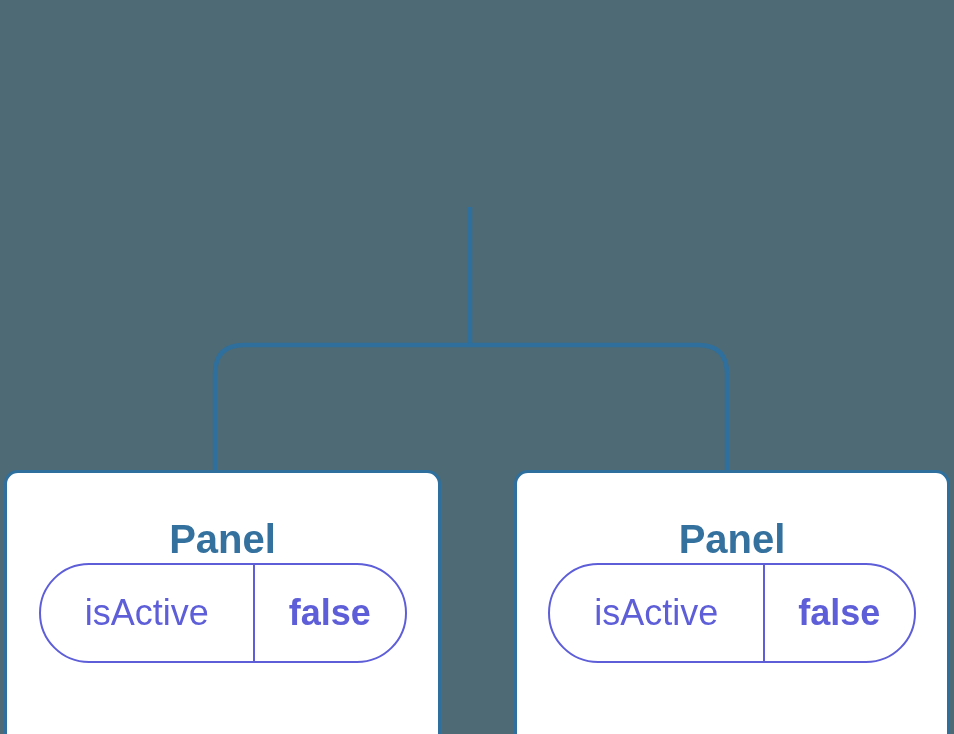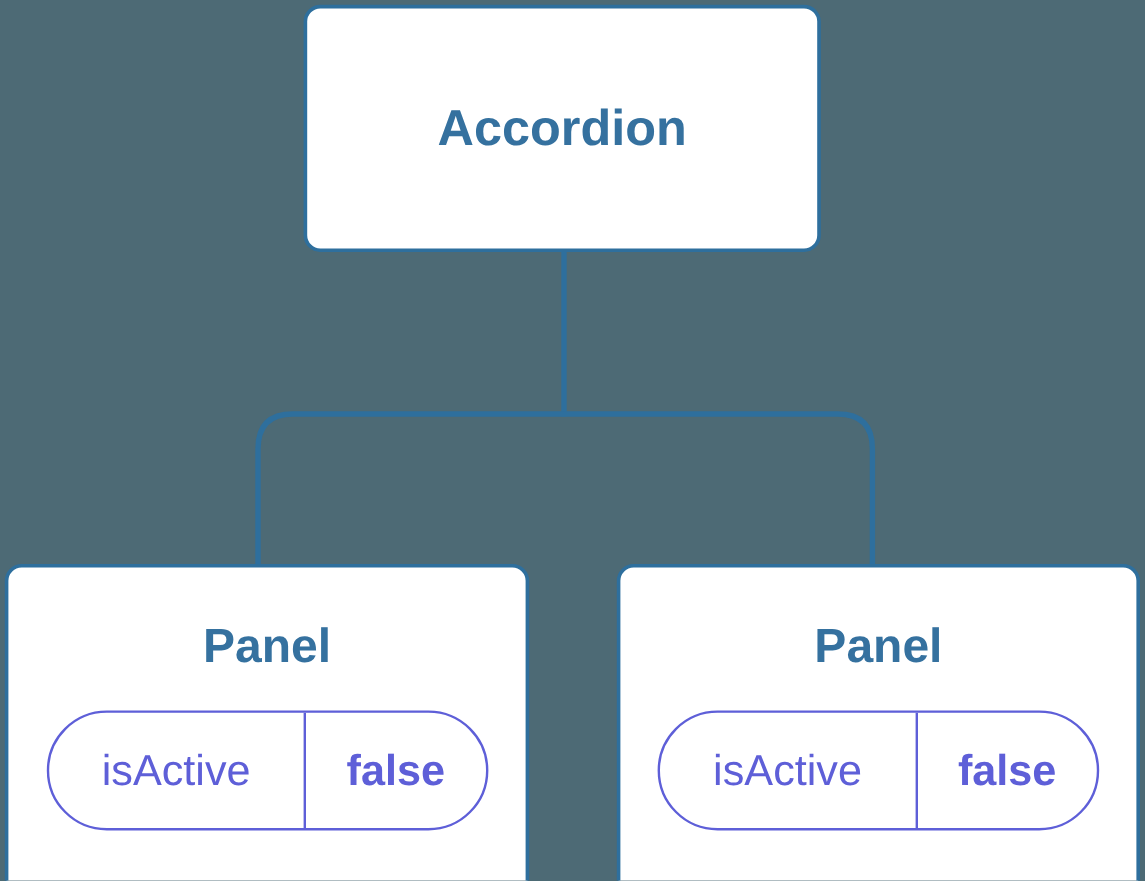--- a/index.html
+++ b/index.html
@@ -55,21 +55,20 @@
     height: 321px;
     display: flex;
     flex-direction: column;
     align-items: center;
     padding-top: 42px;
   }
   .panel-node.left  { left: 4px;   }
   .panel-node.right { left: 514px; width: 436px; }
   .panel-node .node-title { font-size: 40px; }
   .state-pill {
-    margin-top: 29px;
     width: 368px;
     height: 100px;
     box-sizing: border-box;
     border: 2.5px solid var(--state-accent, #5E5FD8);
     border-radius: 60px;
     display: flex;
     color: var(--state-accent, #5E5FD8);
     font-size: 36px;
     font-weight: 500;
     background: var(--node-fill, #FFFFFF);
@@ -92,23 +91,20 @@
 </head>
 <body>
 
 <div class="canvas">
 
   <svg class="connectors" viewBox="0 0 954 734" aria-hidden="true">
     <path d="M 470 207 L 470 347"></path>
     <path d="M 215 471 L 215 374 Q 215 345 244 345 L 698 345 Q 727 345 727 374 L 727 471"></path>
   </svg>
 
-  <div class="node root-node">
-    <div class="node-title">Accordion</div>
-  </div>
 
   <div class="node panel-node left">
     <div class="node-title">Panel</div>
     <div class="state-pill">
       <div class="state-key">isActive</div>
       <div class="state-value">false</div>
     </div>
   </div>
 
   <div class="node panel-node right">

